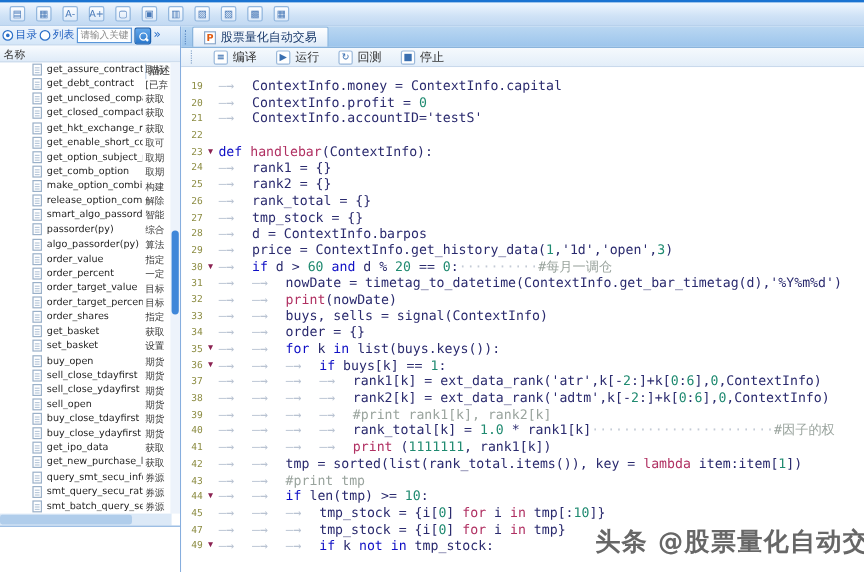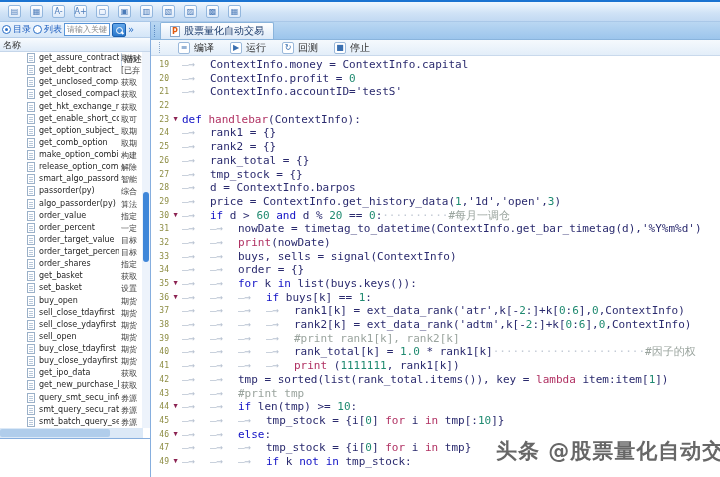--- a/index.html
+++ b/index.html
@@ -62,21 +62,21 @@
 
   .editor-toolbar { height:16px; background:linear-gradient(#f5f9fd,#e3eef9);
     border-bottom:1px solid #c9d9ec; display:flex; align-items:center; gap:16px;
     padding-left:8px; font-size:10px; color:#333; }
   .egrip { width:3px; height:11px; border-left:1px dotted #8aa8cc; }
   .ebtn { display:flex; align-items:center; gap:4px; white-space:nowrap; }
   .ebi { width:12px; height:12px; border:1px solid #9ab8da; border-radius:2px; background:#fff;
     color:#3a6fb0; font-size:8px; line-height:10px; text-align:center; }
 
   .code { position:absolute; left:0; top:34px; width:569px; height:421px; background:#fff;
-    overflow:hidden; font-family:"DejaVu Sans Mono", monospace; font-size:11px; padding-top:2px; }
+    overflow:hidden; font-family:"DejaVu Sans Mono", monospace; font-size:11px; padding-top:9px; }
   .cl { height:13.7px; line-height:13.7px; white-space:pre; }
   .ln { display:inline-block; width:16px; margin-left:2px; text-align:right; color:#8c8c42; font-size:8px; vertical-align:top; }
   .fold { display:inline-block; width:13px; text-align:center; color:#8b2252; font-size:7px; vertical-align:top; }
   .ind { display:inline-block; width:28px; overflow:hidden; color:#b9c3d2; vertical-align:top; }
   .tk-d { color:#2a2a6e; }
   .tk-k { color:#0f0fc5;margin-top:11px; }
   .tk-m { color:#b03062; }
   .tk-n { color:#1f8a70; }
   .tk-c { color:#9aa49e; }
   .tk-w { color:#c4cbd6; }
@@ -330,19 +330,18 @@
       <div class="cl"><span class="ln">36</span><span class="fold">▼</span><span class="ind">—→</span><span class="ind">—→</span><span class="ind">—→</span><span class="tk-k">if</span><span class="tk-d"> buys[k] == </span><span class="tk-n">1</span><span class="tk-d">:</span></div>
       <div class="cl"><span class="ln">37</span><span class="fold"></span><span class="ind">—→</span><span class="ind">—→</span><span class="ind">—→</span><span class="ind">—→</span><span class="tk-d">rank1[k] = ext_data_rank('atr',k[-</span><span class="tk-n">2</span><span class="tk-d">:]+k[</span><span class="tk-n">0</span><span class="tk-d">:</span><span class="tk-n">6</span><span class="tk-d">],</span><span class="tk-n">0</span><span class="tk-d">,ContextInfo)</span></div>
       <div class="cl"><span class="ln">38</span><span class="fold"></span><span class="ind">—→</span><span class="ind">—→</span><span class="ind">—→</span><span class="ind">—→</span><span class="tk-d">rank2[k] = ext_data_rank('adtm',k[-</span><span class="tk-n">2</span><span class="tk-d">:]+k[</span><span class="tk-n">0</span><span class="tk-d">:</span><span class="tk-n">6</span><span class="tk-d">],</span><span class="tk-n">0</span><span class="tk-d">,ContextInfo)</span></div>
       <div class="cl"><span class="ln">39</span><span class="fold"></span><span class="ind">—→</span><span class="ind">—→</span><span class="ind">—→</span><span class="ind">—→</span><span class="tk-c">#print rank1[k], rank2[k]</span></div>
       <div class="cl"><span class="ln">40</span><span class="fold"></span><span class="ind">—→</span><span class="ind">—→</span><span class="ind">—→</span><span class="ind">—→</span><span class="tk-d">rank_total[k] = </span><span class="tk-n">1.0</span><span class="tk-d"> * rank1[k]</span><span class="tk-w">·······················</span><span class="tk-c">#因子的权</span></div>
       <div class="cl"><span class="ln">41</span><span class="fold"></span><span class="ind">—→</span><span class="ind">—→</span><span class="ind">—→</span><span class="ind">—→</span><span class="tk-m">print</span><span class="tk-d"> (</span><span class="tk-n">1111111</span><span class="tk-d">, rank1[k])</span></div>
       <div class="cl"><span class="ln">42</span><span class="fold"></span><span class="ind">—→</span><span class="ind">—→</span><span class="tk-d">tmp = sorted(list(rank_total.items()), key = </span><span class="tk-m">lambda</span><span class="tk-d"> item:item[</span><span class="tk-n">1</span><span class="tk-d">])</span></div>
       <div class="cl"><span class="ln">43</span><span class="fold"></span><span class="ind">—→</span><span class="ind">—→</span><span class="tk-c">#print tmp</span></div>
       <div class="cl"><span class="ln">44</span><span class="fold">▼</span><span class="ind">—→</span><span class="ind">—→</span><span class="tk-k">if</span><span class="tk-d"> len(tmp) &gt;= </span><span class="tk-n">10</span><span class="tk-d">:</span></div>
       <div class="cl"><span class="ln">45</span><span class="fold"></span><span class="ind">—→</span><span class="ind">—→</span><span class="ind">—→</span><span class="tk-d">tmp_stock = {i[</span><span class="tk-n">0</span><span class="tk-d">] </span><span class="tk-m">for</span><span class="tk-d"> i </span><span class="tk-m">in</span><span class="tk-d"> tmp[:</span><span class="tk-n">10</span><span class="tk-d">]}</span></div>
-      <div class="cl"><span class="ln">46</span><span class="fold">▼</span><span class="ind">—→</span><span class="ind">—→</span><span class="tk-k">else</span><span class="tk-d">:</span></div>
       <div class="cl"><span class="ln">47</span><span class="fold"></span><span class="ind">—→</span><span class="ind">—→</span><span class="ind">—→</span><span class="tk-d">tmp_stock = {i[</span><span class="tk-n">0</span><span class="tk-d">] </span><span class="tk-m">for</span><span class="tk-d"> i </span><span class="tk-m">in</span><span class="tk-d"> tmp}</span></div>
       <div class="cl"><span class="ln">49</span><span class="fold">▼</span><span class="ind">—→</span><span class="ind">—→</span><span class="ind">—→</span><span class="tk-k">if</span><span class="tk-d"> k </span><span class="tk-k">not</span><span class="tk-d"> </span><span class="tk-k">in</span><span class="tk-d"> tmp_stock:</span></div>
     </div>
 </div>
 
 <div class="watermark">头条 @股票量化自动交易</div>
 
 </body></html>

